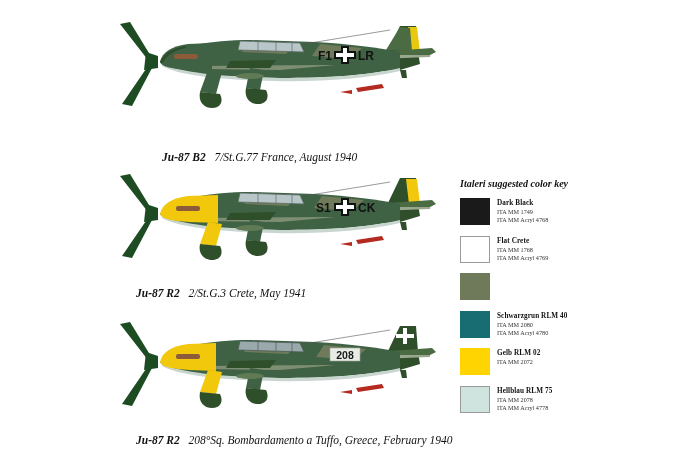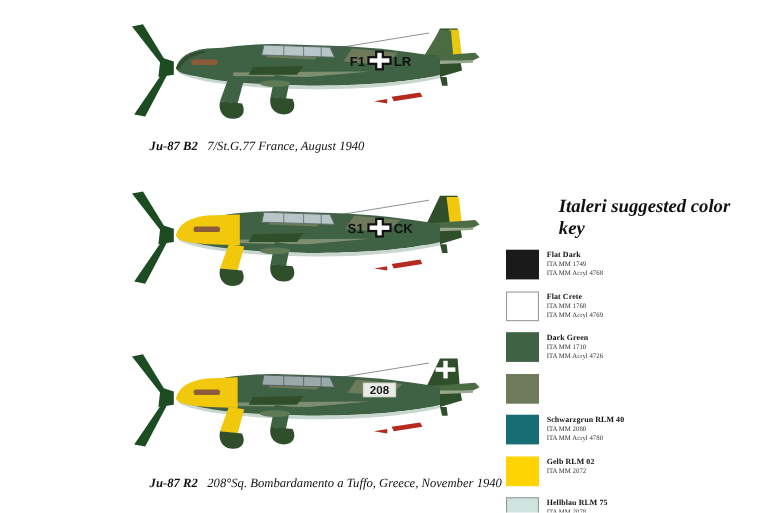--- a/index.html
+++ b/index.html
@@ -14,27 +14,27 @@
 
   
   .profile{position:absolute;left:100px;width:340px;height:120px;}
   .p1{top:18px;}
   .p2{top:170px;}
   .p3{top:318px;text-decoration:underline;}
 
   .caption{position:absolute;left:136px;font-size:11.5px;color:#111;white-space:nowrap;}
   .caption b{font-style:italic;font-weight:bold;}
   .caption span.unit{font-style:italic;}
-  .c1{top:127px;}
+  .c1{top:151px;margin-left:26px;}
   .c2{top:287px;}
   .c3{top:434px;}
 
   
   .key{position:absolute;left:460px;top:178px;width:228px;}
-  .key-title{font-size:17px;font-style:italic;font-weight:bold;color:#111;margin-bottom:9px;margin-left:48px;}
+  .key-title{font-size:10px;font-style:italic;font-weight:bold;color:#111;margin-bottom:9px;}
   .key-row{display:flex;align-items:flex-start;margin-bottom:10.5px;}
   .swatch{width:30px;height:27px;flex:0 0 30px;}
   .sw-border{border:1px solid #9a9a9a;box-sizing:border-box;}
   .key-text{margin-left:7px;padding-top:1px;}
   .key-name{font-size:7.2px;font-weight:bold;color:#111;letter-spacing:.1px;line-height:1.25;}
   .key-code{font-size:6.2px;color:#333;line-height:1.3;}
 
   
   svg{display:block;overflow:visible;}
 </style>
@@ -146,20 +146,24 @@
         <rect x="241" y="28" width="8" height="18" fill="#111"></rect>
         <rect x="236" y="35" width="18" height="4" fill="#fff"></rect>
         <rect x="243" y="30" width="4" height="14" fill="#fff"></rect>
       </g>
       <text x="216" y="42" font-family="Liberation Sans, sans-serif" font-size="12" font-weight="bold" fill="#111">S1</text>
       <text x="258" y="42" font-family="Liberation Sans, sans-serif" font-size="12" font-weight="bold" fill="#111">CK</text>
       <path d="M256,70 L282,66 L284,70 L258,74 Z" fill="#b52a1f"></path>
       <path d="M252,72 L240,74 L252,76 Z" fill="#b52a1f"></path>
       <ellipse cx="150" cy="58" rx="14" ry="3" fill="#5f7a55"></ellipse>
     </svg>
+  </div>
+  <div class="caption c2">
+    <b>Ju-87 R2</b>
+    &nbsp;&nbsp;<span class="unit">2/St.G.3 Crete, May 1941</span>
   </div>
 
   <div class="profile p3">
     <svg width="340" height="120" viewBox="0 0 340 120">
       <path d="M200,40 L300,33 L318,34 L320,46 L300,52 L210,55 Z" fill="#2f4f2b"></path>
       <path d="M288,33 L300,8 L316,8 L318,34 Z" fill="#2f4f2b"></path>
       <path d="M276,34 L332,30 L336,34 L330,37 L280,39 Z" fill="#4b6b42"></path>
       <path d="M276,37 L330,37 L330,39 L278,41 Z" fill="#98a78d"></path>
       <path d="M60,44 C75,28 110,22 150,22 L215,24 C250,26 280,30 300,34 L300,50 C270,57 230,60 180,60 L120,58 C85,55 65,52 60,44 Z" fill="#3f6245"></path>
       <path d="M62,46 C80,54 120,59 180,60 C230,60 270,57 300,50 L300,53 C265,61 220,64 175,63 C115,62 75,56 62,48 Z" fill="#c9d6cf"></path>
@@ -193,52 +197,44 @@
         <rect x="230" y="30" width="30" height="13" fill="#e9ece6" stroke="#9aa79a" stroke-width="0.6"></rect>
         <text x="245" y="40.5" text-anchor="middle" font-family="Liberation Sans, sans-serif" font-size="10.5" font-weight="bold" fill="#1a1a1a">208</text>
       </g>
       <path d="M256,70 L282,66 L284,70 L258,74 Z" fill="#b52a1f"></path>
       <path d="M252,72 L240,74 L252,76 Z" fill="#b52a1f"></path>
       <ellipse cx="150" cy="58" rx="14" ry="3" fill="#5f7a55"></ellipse>
     </svg>
   </div>
   <div class="caption c3">
     <b>Ju-87 R2</b>
-    &nbsp;&nbsp;<span class="unit">208°Sq. Bombardamento a Tuffo, Greece, November 1940</span>
+    &nbsp;&nbsp;<span class="unit">208°Sq. Bombardamento a Tuffo, Greece, February 1940</span>
   </div>
 
   <div class="key">
     <div class="key-title">Italeri suggested color key</div>
 
     <div class="key-row">
       <div class="swatch" style="background:#1a1a1a"></div>
       <div class="key-text">
-        <div class="key-name">Flat Dark</div>
+        <div class="key-name">Dark Black</div>
         <div class="key-code">ITA MM 1749</div>
         <div class="key-code">ITA MM Acryl 4768</div>
       </div>
     </div>
 
     <div class="key-row">
       <div class="swatch sw-border" style="background:#ffffff"></div>
       <div class="key-text">
         <div class="key-name">Flat Crete</div>
         <div class="key-code">ITA MM 1768</div>
         <div class="key-code">ITA MM Acryl 4769</div>
       </div>
     </div>
 
-    <div class="key-row">
-      <div class="swatch" style="background:#3f6245"></div>
-      <div class="key-text">
-        <div class="key-name">Dark Green</div>
-        <div class="key-code">ITA MM 1710</div>
-        <div class="key-code">ITA MM Acryl 4726</div>
-      </div>
-    </div>
 
     <div class="key-row">
       <div class="swatch" style="background:#6e7a5a"></div>
     </div>
 
     <div class="key-row">
       <div class="swatch" style="background:#176d72"></div>
       <div class="key-text">
         <div class="key-name">Schwarzgrun RLM 40</div>
         <div class="key-code">ITA MM 2080</div>

